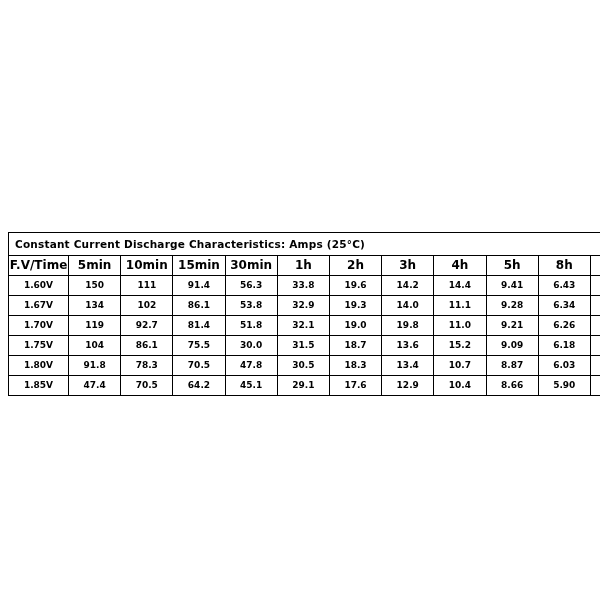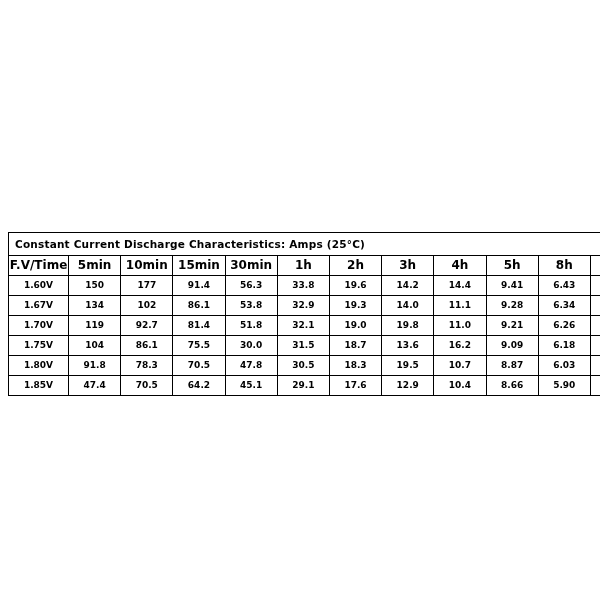--- a/index.html
+++ b/index.html
@@ -92,21 +92,21 @@
           <td>4h</td>
           <td>5h</td>
           <td>8h</td>
           <td>10h</td>
 
         </tr>
 
         <tr>
           <td>1.60V</td>
           <td>150</td>
-          <td>177</td>
+          <td>111</td>
           <td>91.4</td>
           <td>56.3</td>
           <td>33.8</td>
           <td>19.6</td>
           <td>14.2</td>
           <td>14.4</td>
           <td>9.41</td>
           <td>6.43</td>
           <td>5.30</td>
 
@@ -146,36 +146,36 @@
 
         <tr>
           <td>1.75V</td>
           <td>104</td>
           <td>86.1</td>
           <td>75.5</td>
           <td>30.0</td>
           <td>31.5</td>
           <td>18.7</td>
           <td>13.6</td>
-          <td>16.2</td>
+          <td>15.2</td>
           <td>9.09</td>
           <td>6.18</td>
           <td>5.10</td>
 
         </tr>
 
         <tr>
           <td>1.80V</td>
           <td>91.8</td>
           <td>78.3</td>
           <td>70.5</td>
           <td>47.8</td>
           <td>30.5</td>
           <td>18.3</td>
-          <td>19.5</td>
+          <td>13.4</td>
           <td>10.7</td>
           <td>8.87</td>
           <td>6.03</td>
           <td>5.00</td>
 
         </tr>
 
         <tr>
           <td>1.85V</td>
           <td>47.4</td>

